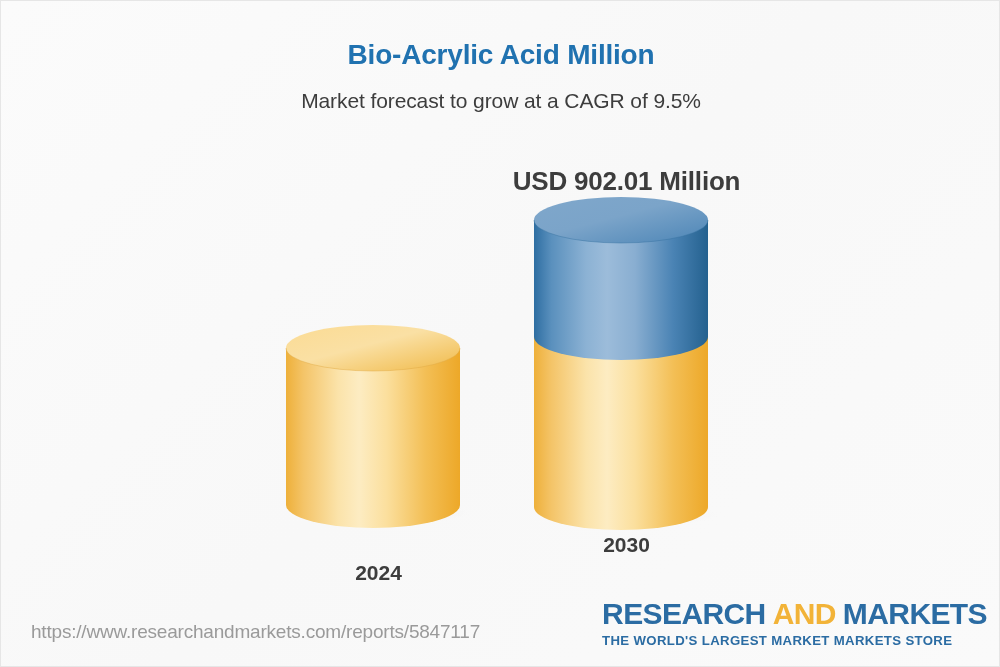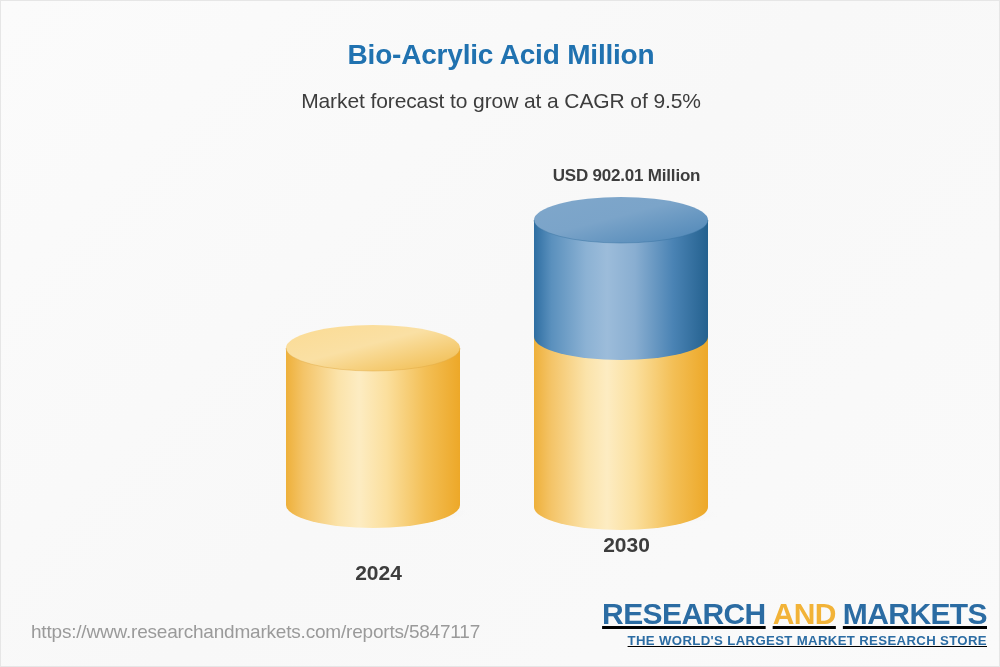--- a/index.html
+++ b/index.html
@@ -57,21 +57,21 @@
     height: 600px;
   }
 
   .bar-group {
     position: absolute;
   }
 
   .value-label {
     position: absolute;
     text-align: center;
-    font-size: 17px;
+    font-size: 26px;
     font-weight: bold;
     color: #3d3d3d;
     white-space: nowrap;
     letter-spacing: -0.2px;
   }
 
   .cat-label {
     position: absolute;
     text-align: center;
     font-size: 21px;
@@ -93,23 +93,22 @@
     font-size: 19px;
     color: #9a9a9a;
     letter-spacing: -0.2px;
     white-space: nowrap;
   }
 
   #logo {
     position: absolute;
     right: 12px;
     top: 598px;
-    text-align: right;
+    text-align: left;
     line-height: 1;
-    text-decoration: underline;
   }
   #logo-main {
     font-size: 30px;
     font-weight: bold;
     letter-spacing: -0.6px;
     white-space: nowrap;
   }
   #logo-main .lw-research,
   #logo-main .lw-markets {
     color: #2b6ca3;
@@ -219,16 +218,16 @@
 
       <div class="cat-label" style="left:0px; top:372px; width:235px;">2030</div>
     </div>
 
   </div>
 
   <div id="footer-url">https://www.researchandmarkets.com/reports/5847117</div>
 
   <div id="logo">
     <div id="logo-main"><span class="lw-research">RESEARCH</span><span class="lw-and" style="margin:0 7px;">AND</span><span class="lw-markets">MARKETS</span></div>
-    <div id="logo-tagline">THE WORLD'S LARGEST MARKET RESEARCH STORE</div>
+    <div id="logo-tagline">THE WORLD'S LARGEST MARKET MARKETS STORE</div>
   </div>
 
 </div>
 
 </body></html>

